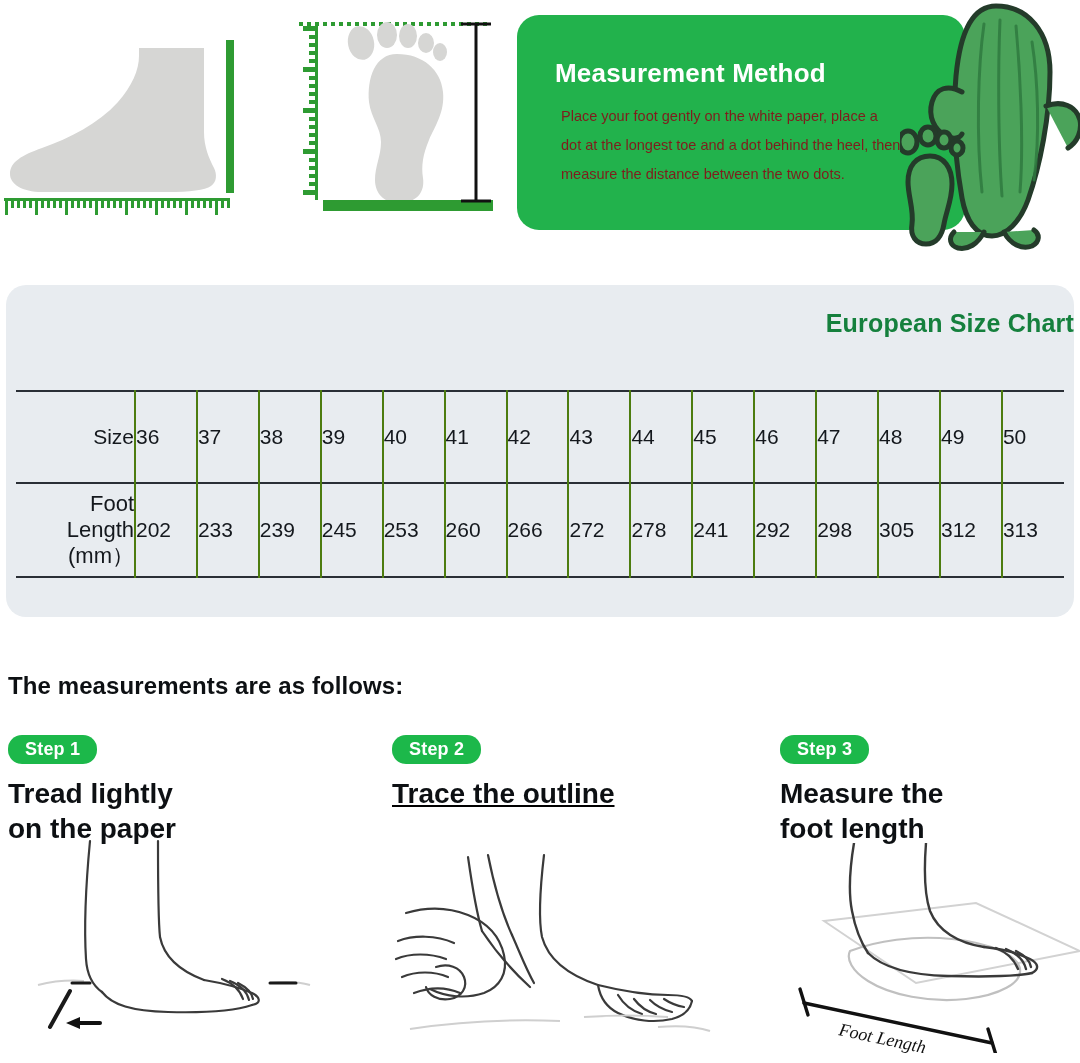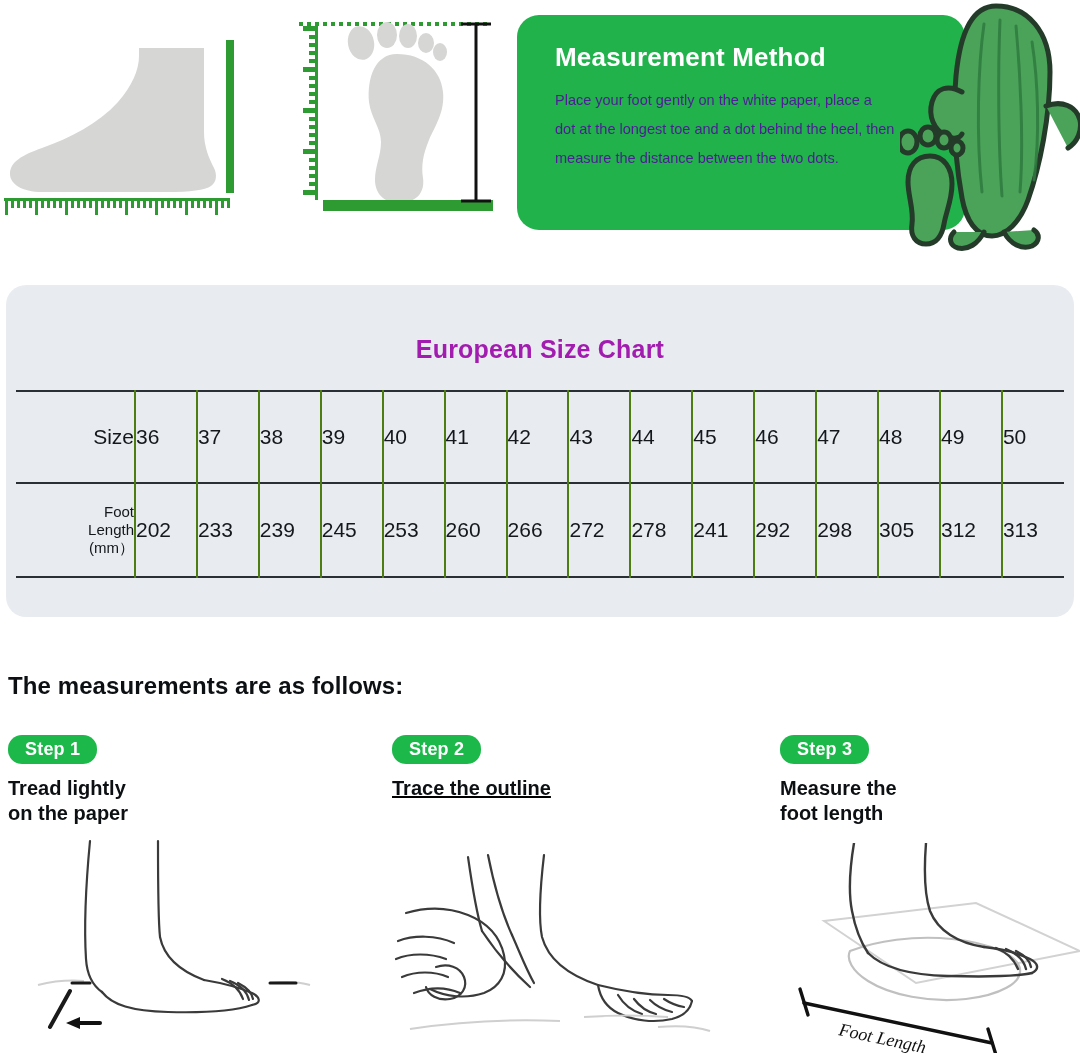--- a/index.html
+++ b/index.html
@@ -39,36 +39,36 @@
   #diagram-footprint svg { display: block; }
 
   
   #method-card {
     position: absolute;
     left: 517px; top: 15px;
     width: 448px; height: 215px;
     background: #22b24c;
     border-radius: 22px;
     box-sizing: border-box;
-    padding: 28px 34px 0 38px;
+    padding: 44px 34px 0 38px;
     z-index: 2;
   }
   #method-card .card-title {
     color: #ffffff;
     font-size: 26px;
     font-weight: bold;
     letter-spacing: 0.2px;
     margin: 0 0 14px 0;
     line-height: 1.1;
   }
   #method-card .card-body {
-    color: #4c1d95;
+    color: #7f1d1d;
     font-size: 14.5px;
     line-height: 2.0;
-    margin: 0;
+    margin: 6px;
     max-width: 340px;
   }
 
   
   #cactus-mascot {
     position: absolute;
     left: 900px; top: -4px;
     width: 180px; height: 268px;
     z-index: 3;
   }
@@ -77,26 +77,26 @@
   
   #size-chart-panel {
     position: absolute;
     left: 6px; top: 285px;
     width: 1068px; height: 332px;
     background: #e8ecf0;
     border-radius: 20px;
     box-sizing: border-box;
   }
   #chart-title {
-    text-align: center;
+    text-align: right;
     font-size: 25px;
     font-weight: bold;
-    color: #a21caf;
+    color: #15803d;
     margin: 0;
-    padding-top: 50px;
+    padding-top: 24px;
     letter-spacing: 0.2px;
   }
   #size-table-wrap {
     position: absolute;
     left: 10px; top: 105px;
     width: 1048px;
   }
   table.size-table {
     border-collapse: collapse;
     width: 1048px;
@@ -114,21 +114,21 @@
   table.size-table tr.row-length td { height: 92px; }
   table.size-table td.rowlabel {
     border-left: none;
     text-align: right;
     padding-left: 12px;
     font-size: 21px;
     width: 106px;
   }
   table.size-table td.rowlabel-multi {
     line-height: 1.18;
-    font-size: 15px;
+    font-size: 22px;
   }
   table.size-table tr.row-size {
     border-top: 2px solid #2a2f36;
     border-bottom: 2px solid #2a2f36;
   }
   table.size-table tr.row-length {
     border-bottom: 2px solid #2a2f36;
   }
   table.size-table tr.row-size td,
   table.size-table tr.row-length td { vertical-align: middle; }
@@ -157,21 +157,21 @@
     color: #ffffff;
     font-size: 18px;
     font-weight: bold;
     padding: 5px 17px 6px 17px;
     border-radius: 14px;
     line-height: 1;
     letter-spacing: 0.2px;
   }
   .step-title {
     margin: 12px 0 0 0;
-    font-size: 20px;
+    font-size: 28px;
     font-weight: bold;
     color: #0d1013;
     line-height: 1.26;
     white-space: pre-line;
   }
   .step-figure {
     position: absolute;
     top: 96px;
     left: 0;
     width: 340px;

